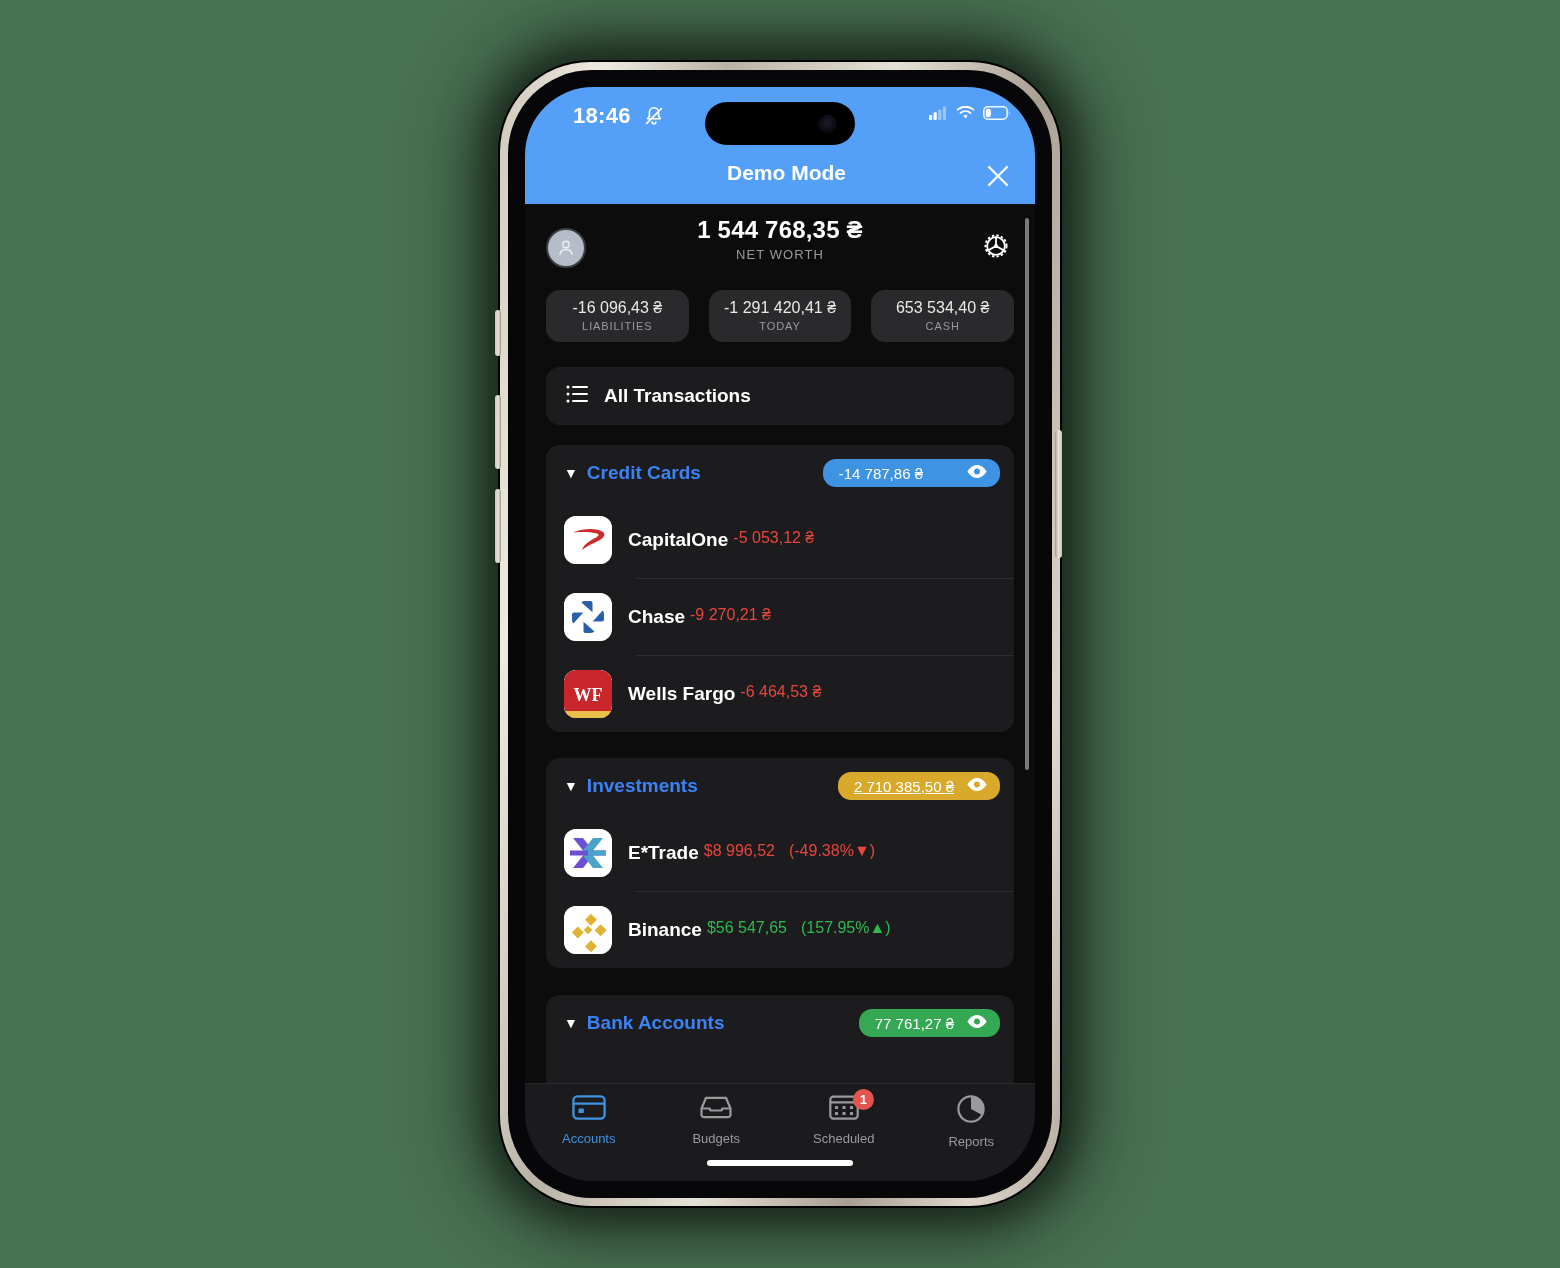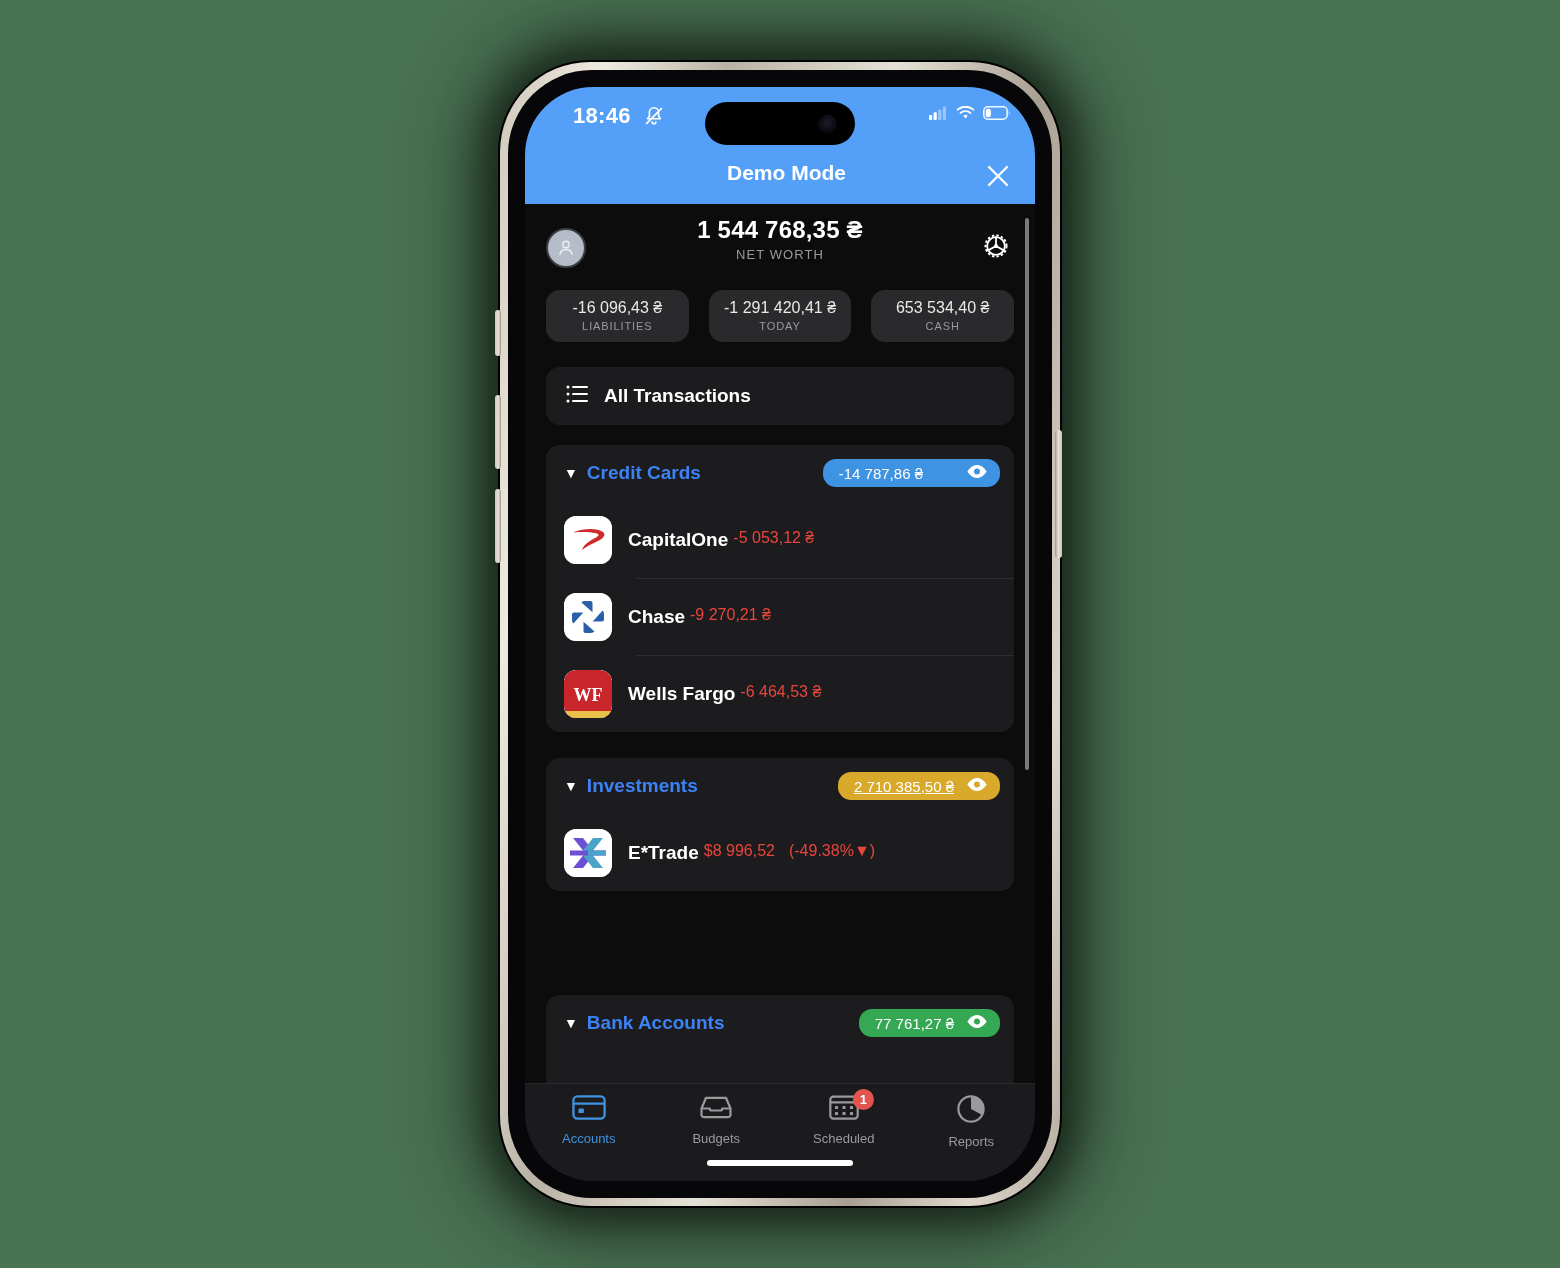--- a/index.html
+++ b/index.html
@@ -413,20 +413,41 @@
             </div>
             <div class="acct-text">
               <div class="acct-name">E*Trade</div>
               <div class="acct-sub">
                 <span class="neg">$8 996,52</span>
                 <span class="neg">(-49.38%▼)</span>
               </div>
             </div>
           </div>
 
+          <div class="acct">
+            <div class="acct-icon">
+              <svg width="48" height="48" viewBox="0 0 48 48">
+                <rect width="48" height="48" rx="12" fill="#fff"></rect>
+                <g fill="#e0b235">
+                  <rect x="24" y="6.5" width="8.5" height="8.5" transform="rotate(45 24 10.7)"></rect>
+                  <rect x="24" y="33" width="8.5" height="8.5" transform="rotate(45 24 37.2)"></rect>
+                  <rect x="10.6" y="19.8" width="8.5" height="8.5" transform="rotate(45 11.5 24)"></rect>
+                  <rect x="32.5" y="19.8" width="8.5" height="8.5" transform="rotate(45 36.5 24)"></rect>
+                  <rect x="21" y="21" width="6" height="6" transform="rotate(45 24 24)"></rect>
+                </g>
+              </svg>
+            </div>
+            <div class="acct-text">
+              <div class="acct-name">Binance</div>
+              <div class="acct-sub">
+                <span class="pos">$56 547,65</span>
+                <span class="pos">(157.95%▲)</span>
+              </div>
+            </div>
+          </div>
         </div>
 
         <div class="group" style="top:791px;">
           <div class="group-head">
             <span class="caret">▼</span>
             <span class="group-title">Bank Accounts</span>
             <span class="badge green">
               <span>77 761,27 ₴</span>
               <span>
                 <svg width="22" height="15" viewBox="0 0 24 16">

